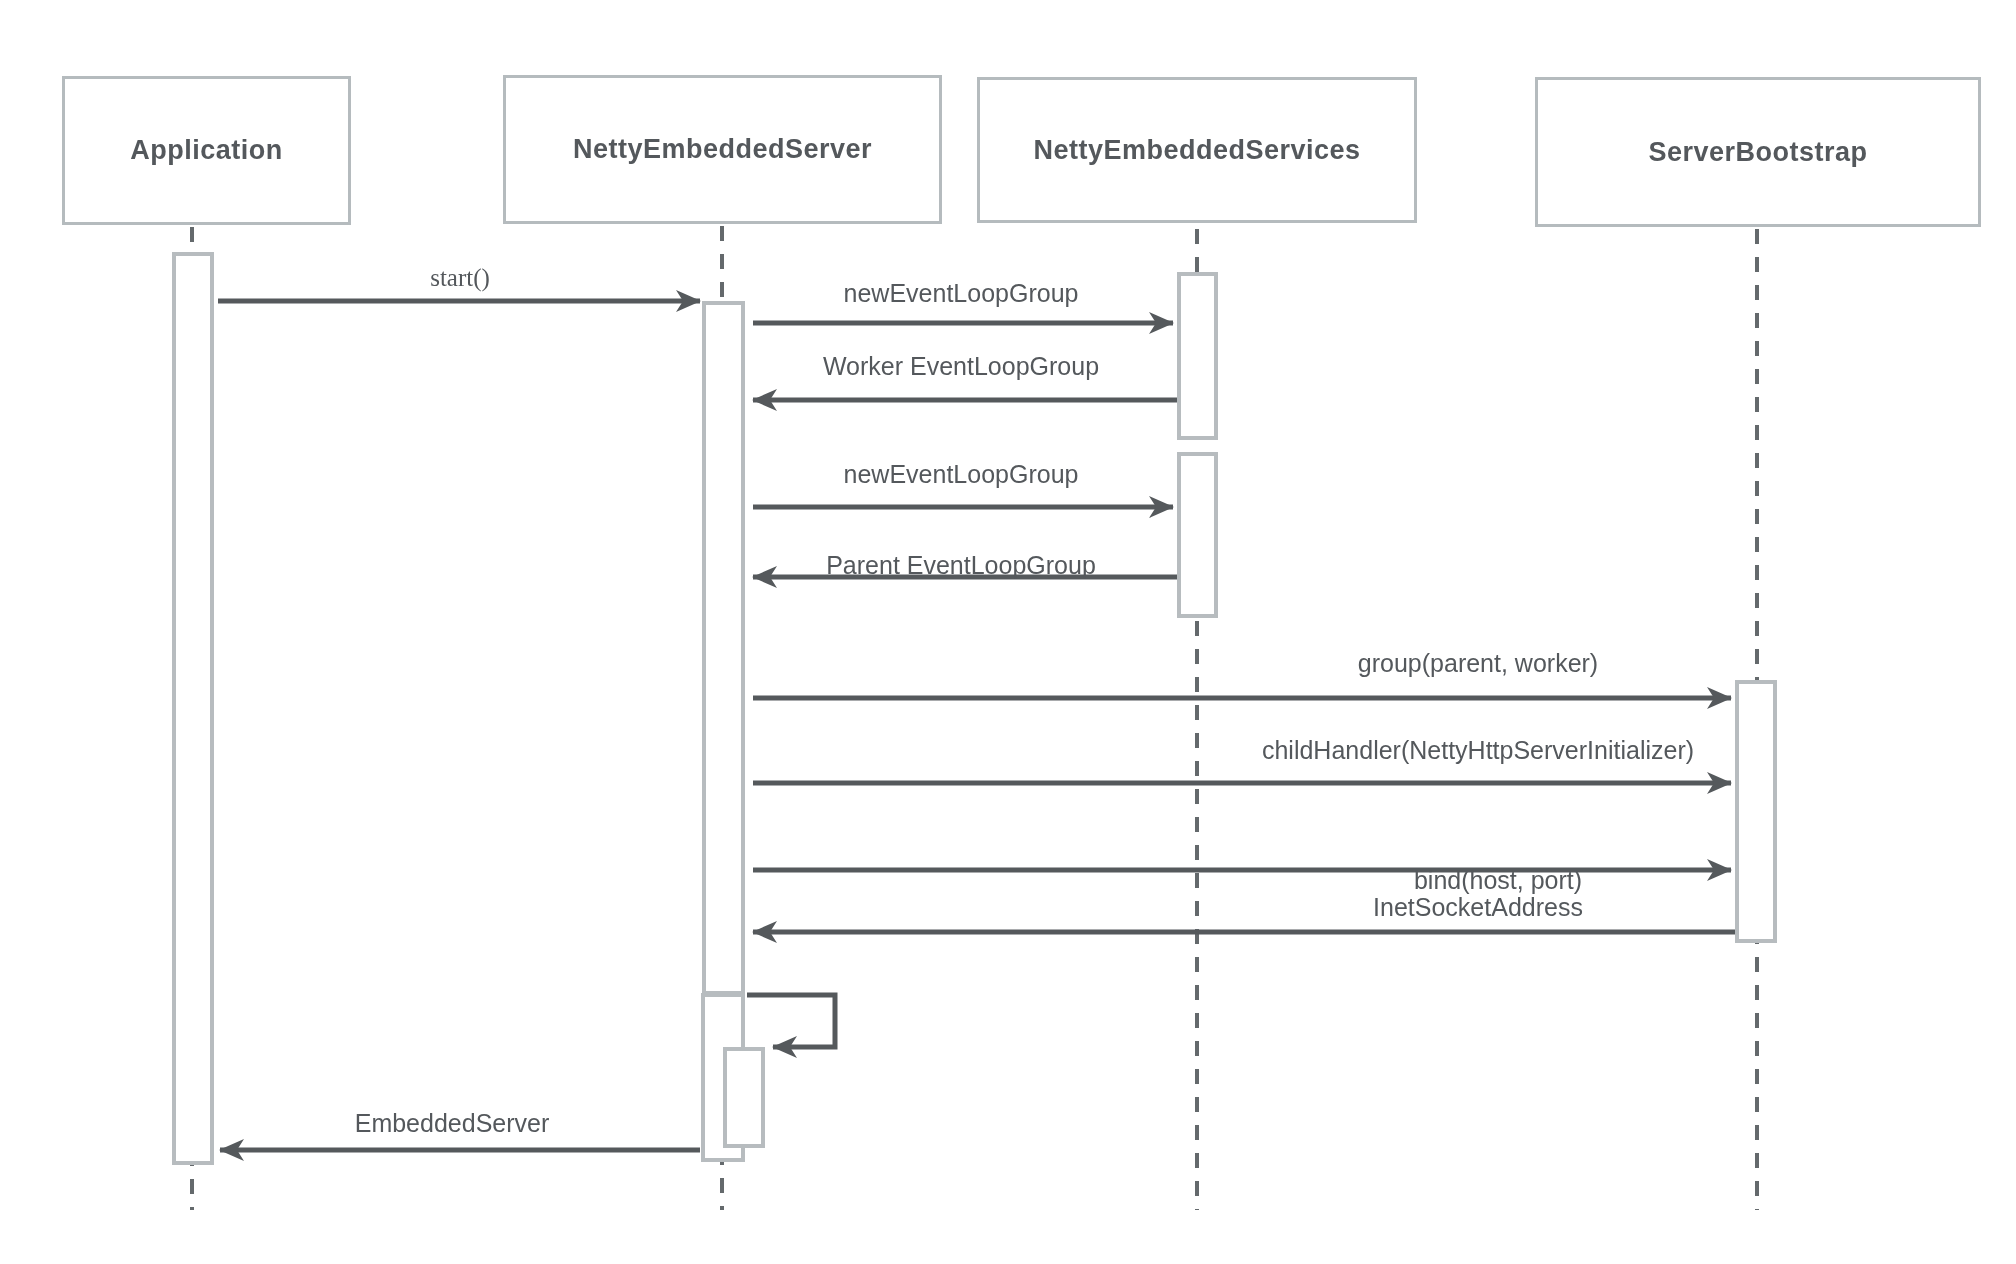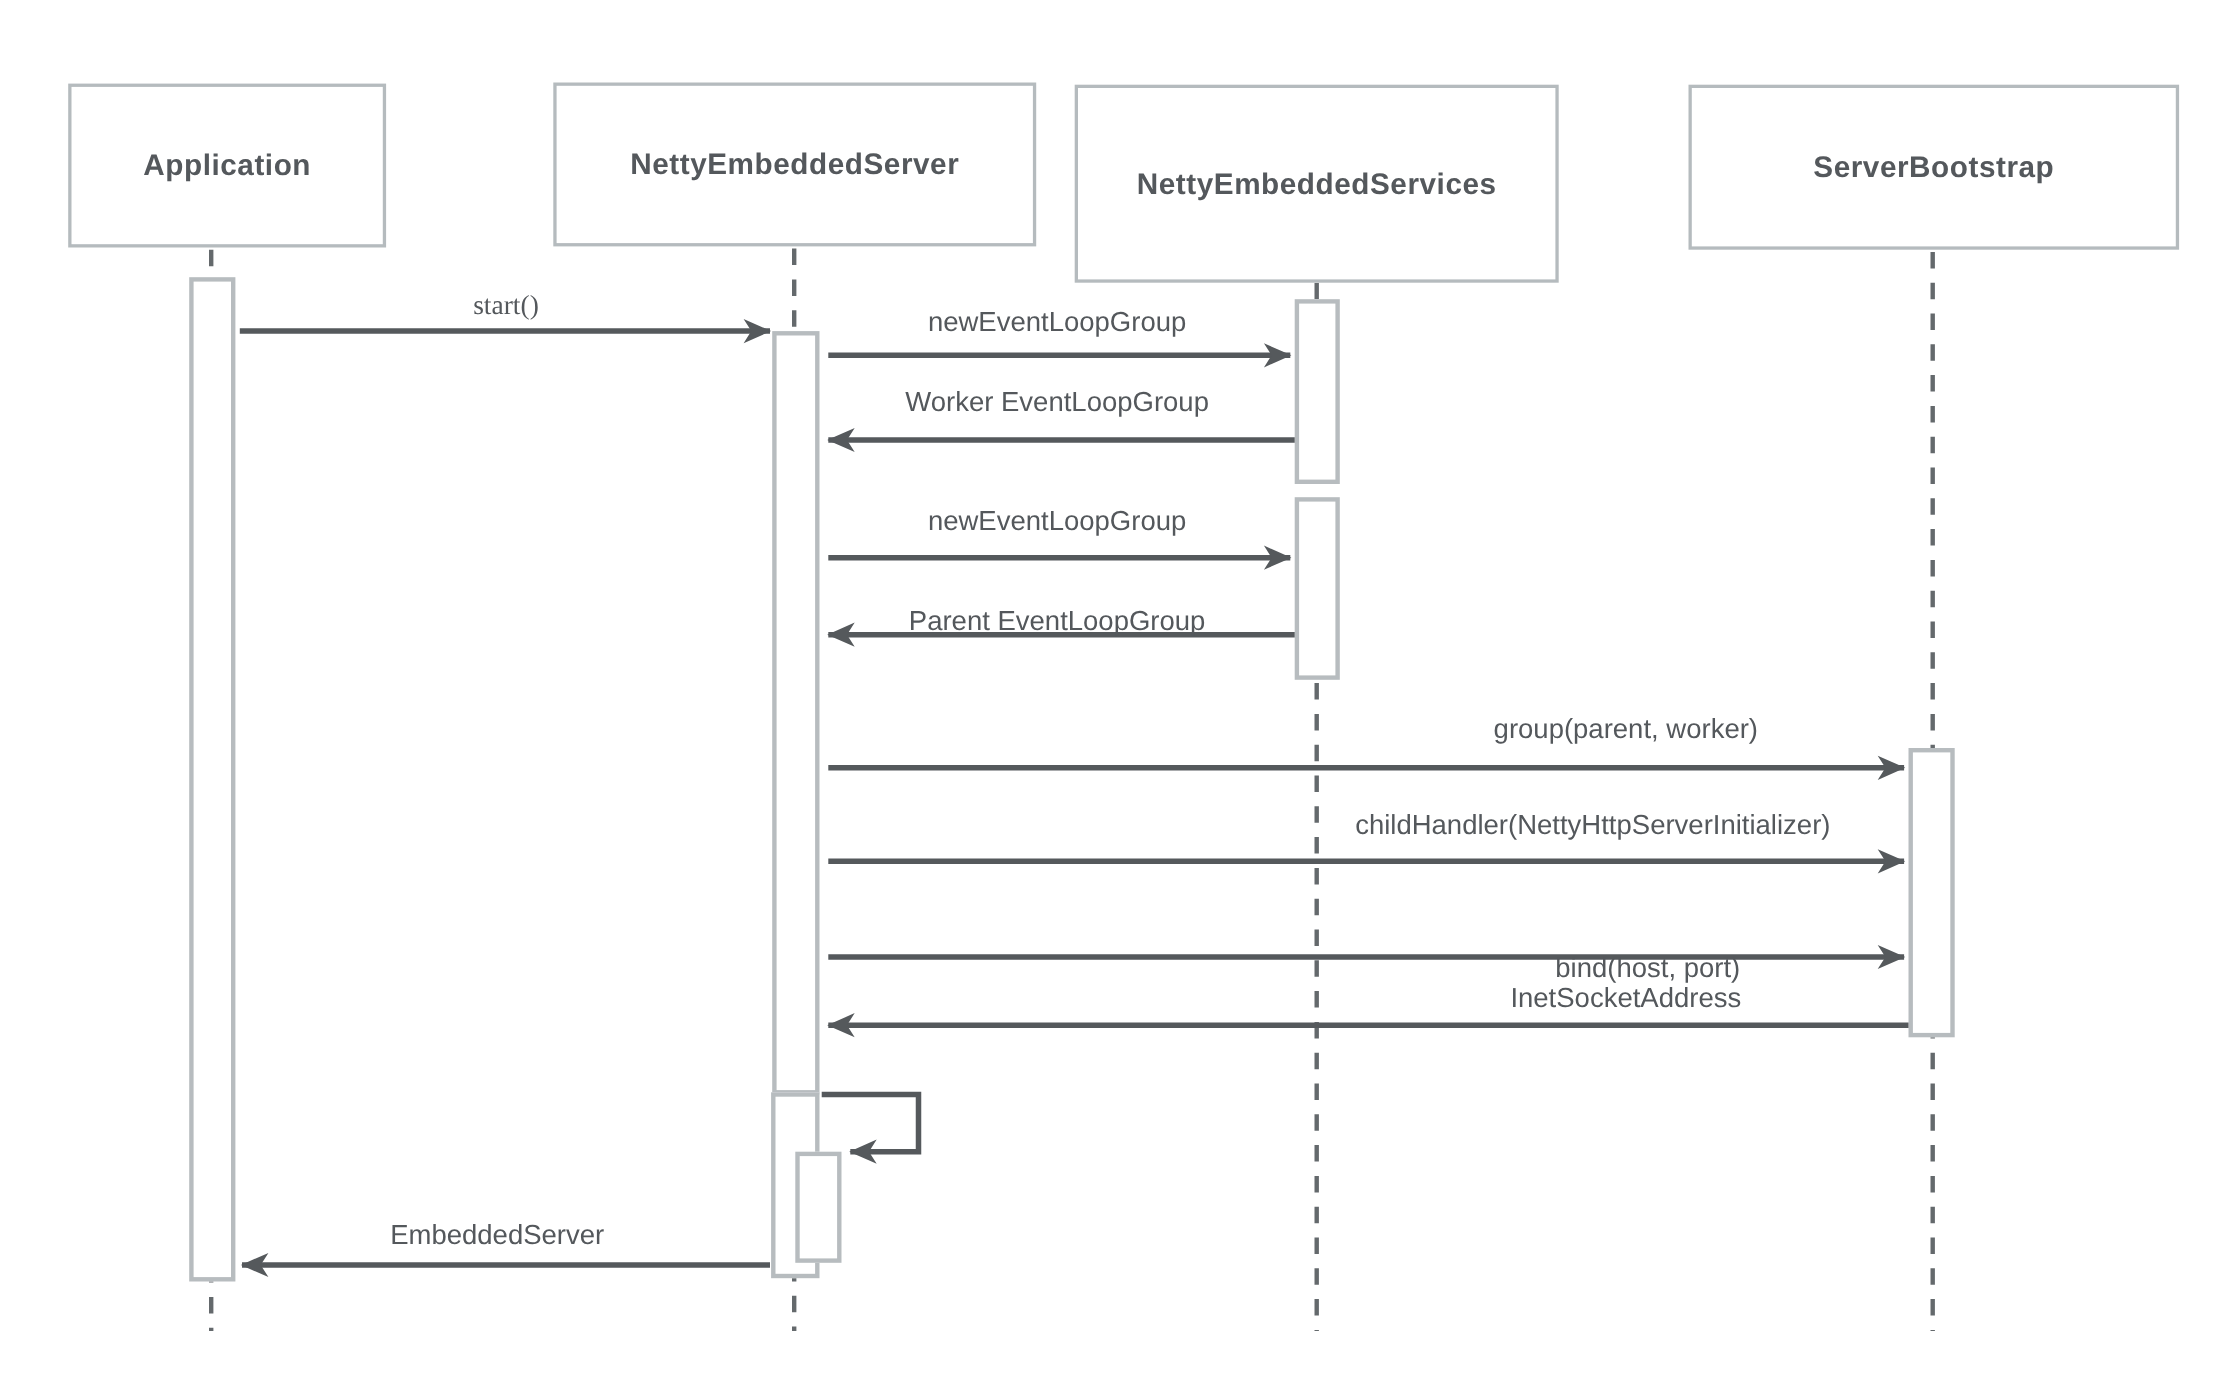--- a/index.html
+++ b/index.html
@@ -49,21 +49,21 @@
 
   <svg class="layer lifelines">
     <line x1="192" y1="227" x2="192" y2="1210" stroke="#64696c" stroke-width="4" stroke-dasharray="15 13"></line>
     <line x1="722" y1="226" x2="722" y2="1210" stroke="#64696c" stroke-width="4" stroke-dasharray="15 13"></line>
     <line x1="1197" y1="229" x2="1197" y2="1210" stroke="#64696c" stroke-width="4" stroke-dasharray="15 13"></line>
     <line x1="1757" y1="229" x2="1757" y2="1210" stroke="#64696c" stroke-width="4" stroke-dasharray="15 13"></line>
   </svg>
 
   <div class="pbox" style="left:62px;  top:76px; width:289px; height:149px;">Application</div>
   <div class="pbox" style="left:503px; top:75px; width:439px; height:149px;">NettyEmbeddedServer</div>
-  <div class="pbox" style="left:977px; top:77px; width:440px; height:180px;">NettyEmbeddedServices</div>
+  <div class="pbox" style="left:977px; top:77px; width:440px; height:146px;">NettyEmbeddedServices</div>
   <div class="pbox" style="left:1535px;top:77px; width:446px; height:150px;">ServerBootstrap</div>
 
   <div class="bar" style="left:172px; top:252px; width:42px; height:913px;"></div>
   <div class="bar" style="left:702px; top:301px; width:43px; height:694px;"></div>
   <div class="bar" style="left:701px; top:993px; width:44px; height:169px;"></div>
   <div class="bar" style="left:723px; top:1047px;width:42px; height:101px;"></div>
   <div class="bar" style="left:1177px;top:272px; width:41px; height:168px;"></div>
   <div class="bar" style="left:1177px;top:452px; width:41px; height:166px;"></div>
   <div class="bar" style="left:1735px;top:680px; width:42px; height:263px;"></div>
 
@@ -85,18 +85,18 @@
     <polyline points="747,995 835,995 835,1047 773,1047" fill="none" stroke="#55595c" stroke-width="5" marker-end="url(#head)"></polyline>
     <line x1="700" y1="1150" x2="220" y2="1150" stroke="#55595c" stroke-width="5" marker-end="url(#head)"></line>
   </svg>
 
   <div class="msg center" style="left:460px;  top:261px;font-family:Liberation Serif, serif;">start()</div>
   <div class="msg center" style="left:961px;  top:276px;">newEventLoopGroup</div>
   <div class="msg center" style="left:961px;  top:349px;">Worker EventLoopGroup</div>
   <div class="msg center" style="left:961px;  top:457px;">newEventLoopGroup</div>
   <div class="msg center" style="left:961px;  top:548px;">Parent EventLoopGroup</div>
   <div class="msg center" style="left:1478px; top:646px;">group(parent, worker)</div>
-  <div class="msg center" style="left:1448px; top:733px;">childHandler(NettyHttpServerInitializer)</div>
+  <div class="msg center" style="left:1478px; top:733px;">childHandler(NettyHttpServerInitializer)</div>
   <div class="msg center" style="left:1478px; top:863px;margin-left:20px;">bind(host, port)</div>
   <div class="msg center" style="left:1478px; top:890px;">InetSocketAddress</div>
   <div class="msg center" style="left:452px;  top:1106px;">EmbeddedServer</div>
 
 </div>
 
 </body></html>

